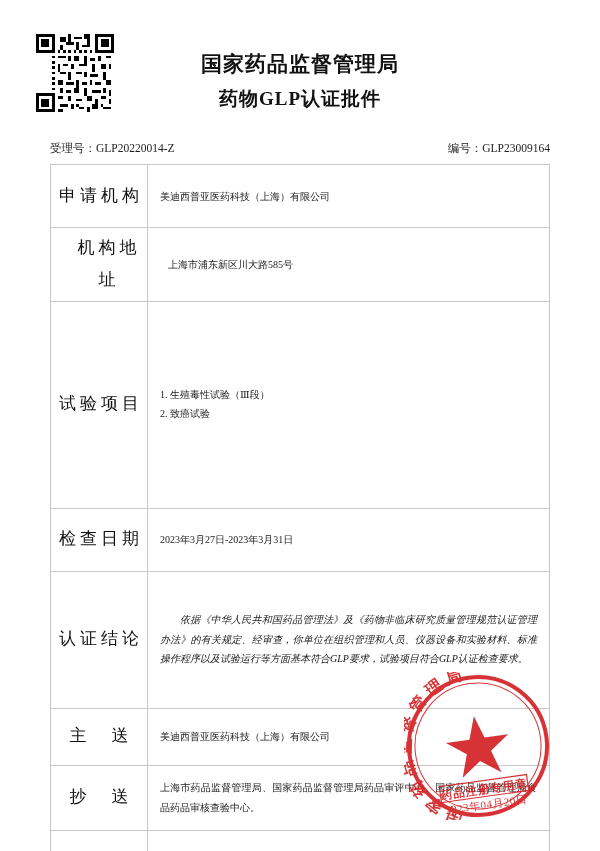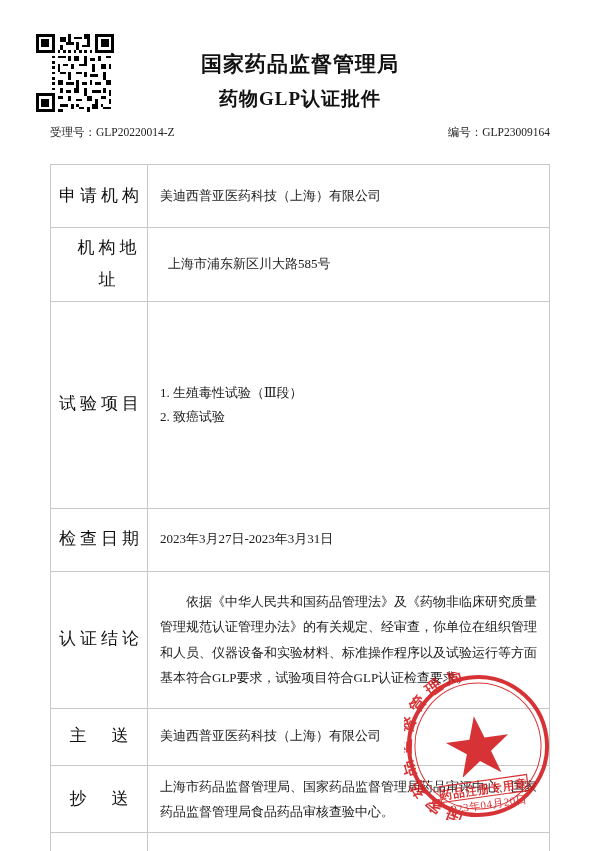--- a/index.html
+++ b/index.html
@@ -52,42 +52,42 @@
     font-size: 19px;
     font-weight: bold;
     letter-spacing: 1px;
     color: #111;
   }
 
   
   .refline {
     position: absolute;
     left: 50px;
-    top: 125px;
+    top: 141px;
     width: 500px;
     font-size: 11.5px;
     color: #222;
   }
   .refline .left { float: left; }
   .refline .right { float: right; }
   .refline:after { content: ""; display: block; clear: both; }
 
   
   .doc-table {
     position: absolute;
     left: 50px;
     top: 164px;
     width: 500px;
     border-collapse: collapse;
     table-layout: fixed;
   }
   .doc-table td {
     border: 1px solid #c8c8c8;
     vertical-align: middle;
-    font-size: 13px;
+    font-size: 10px;
     line-height: 1.9;
     color: #1a1a1a;
   }
   td.label {
     width: 92px;
     text-align: center;
     font-size: 17px;
     letter-spacing: 4px;
     padding: 4px 0 4px 4px;
     color: #111;
@@ -109,20 +109,21 @@
     padding: 0;
     list-style: none;
   }
   .items-list li {
     line-height: 1.85;
   }
   .concl-text {
     text-indent: 2em;
     line-height: 1.95;
     text-align: justify;
+    font-style: italic;
   }
   .cc-text {
     line-height: 1.95;
     text-align: justify;
   }
 
   
   .seal {
     position: absolute;
     left: 404px;

